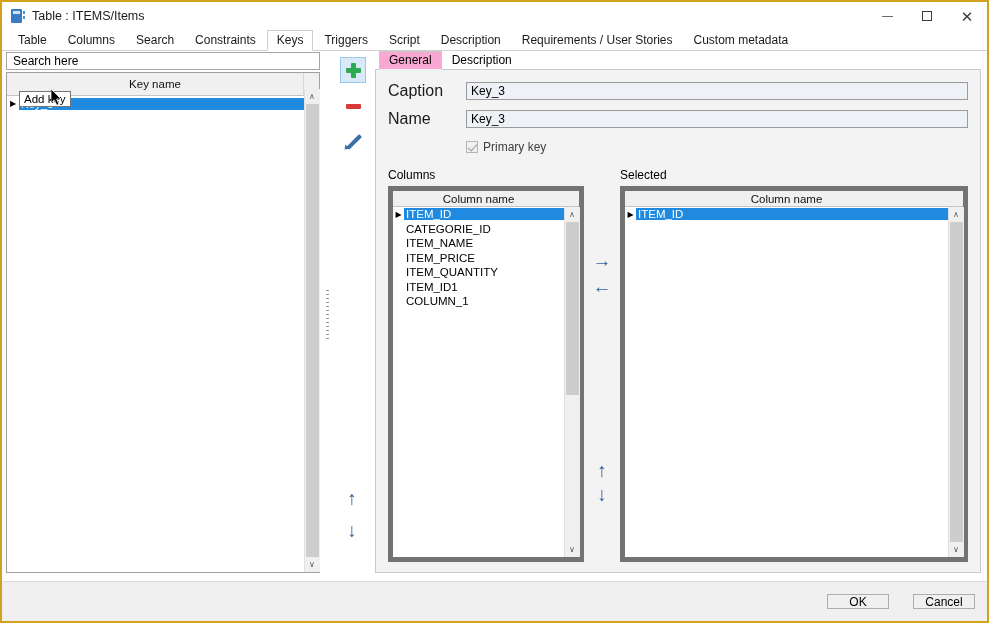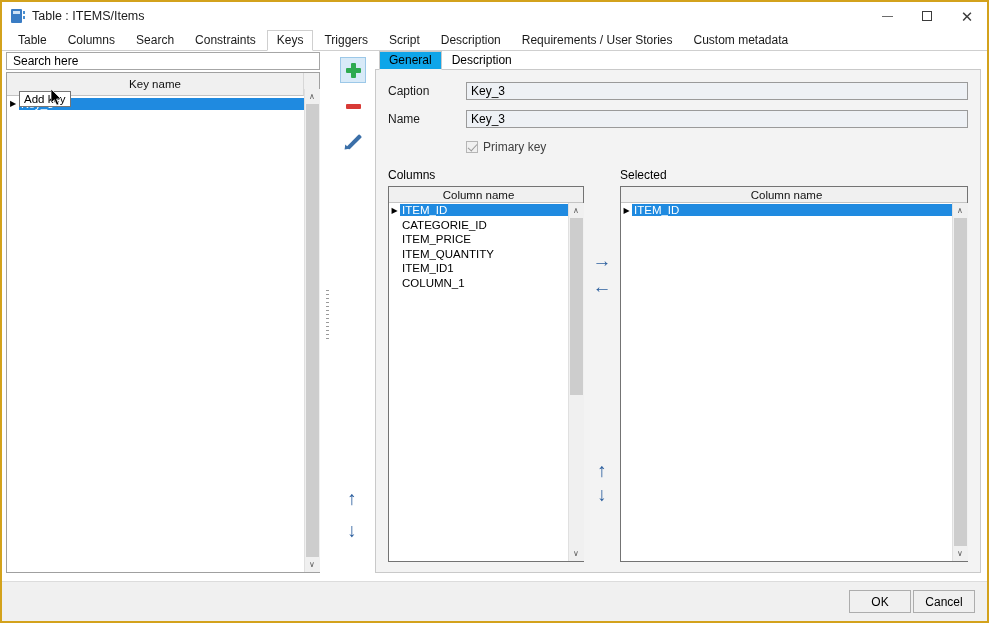--- a/index.html
+++ b/index.html
@@ -198,30 +198,30 @@
   .right-panel { flex:1; display:flex; flex-direction:column; position:relative; padding-right:6px; }
   .subtabstrip {
     height:18px; display:flex; align-items:flex-end;
     padding-left:4px; position:relative; z-index:3;
   }
   .subtab {
     font-size:12px; padding:1px 9px 2px 9px;
     border:1px solid transparent; position:relative; bottom:-1px;
   }
   .subtab.active {
-    border:1px solid #c9c9c9; border-bottom-color:#f3f3f3; background:#0ea5e9;
+    border:1px solid #c9c9c9; border-bottom-color:#f3f3f3; background:#f9a8d4;
   }
   .panel-box {
     flex:1; border:1px solid #c9c9c9; background:#f3f3f3;
     position:relative; margin-bottom:8px;
     display:flex; flex-direction:column;
     padding: 12px 12px 10px 12px;
   }
   .form-row { display:flex; align-items:center; margin-bottom:10px; }
-  .form-label { width:78px; font-size:12px; color:#1a1a1a; }
+  .form-label { width:78px; font-size:16px; color:#1a1a1a; }
   .form-input {
     flex:1; height:18px; border:1px solid #9a9a9a; background:#eef1f5;
     font-size:12px; padding-left:4px; display:flex; align-items:center;
     color:#000;
   }
   .chk-row { display:flex; align-items:center; margin: 2px 0 14px 78px; }
   .chkbox {
     width:12px; height:12px; border:1px solid #b5b5b5; background:#f0f0f0;
     margin-right:5px; position:relative;
   }
@@ -231,21 +231,21 @@
     transform: rotate(42deg);
   }
   .chk-label { font-size:12px; color:#404040; }
 
   .dual-header { display:flex; margin-bottom:4px; }
   .dual-header .h-left { width:196px; font-size:12px; }
   .dual-header .h-right { font-size:12px; }
 
   .dual-area { flex:1; display:flex; position:relative; }
   .listbox {
-    border:1px solid #737373; background:#ffffff;
+    border:5px solid #737373; background:#ffffff;
     display:flex; flex-direction:column; position:relative;
   }
   .listbox.left-list { width:196px; min-width:196px; }
   .listbox.right-list { flex:1; }
   .lb-headrow { display:flex; height:16px; }
   .lb-head {
     flex:1; background:#f0f0f0; border-bottom:1px solid #c4c4c4;
     font-size:11.5px; display:flex; align-items:center; justify-content:center; color:#111;
   }
   .lb-rows { flex:1; position:relative; overflow:hidden; }
@@ -268,23 +268,23 @@
   .t-bot2 { position:absolute; top:296px; }
 
   
   .footer {
     height:40px; min-height:40px; background:#f0f0f0;
     border-top:1px solid #dcdcdc;
     display:flex; align-items:center; justify-content:flex-end;
     padding-right:12px;
   }
   .btn {
-    width:62px; height:23px; background:#f0f0f0; border:1px solid #adadad;
+    width:62px; height:15px; background:#f0f0f0; border:1px solid #adadad;
     font-size:12px; display:flex; align-items:center; justify-content:center;
-    margin-left:2px; color:#000;
+    margin-left:24px; color:#000;
   }
 </style>
 </head>
 <body>
 
 <div class="window">
 
   <div class="titlebar">
     <div class="title-icon">
       <div class="sq"></div>
@@ -416,20 +416,24 @@
               <div class="lb-row selected">
                 <div class="lb-marker">▶</div>
                 <div class="lb-cell">ITEM_ID</div>
               </div>
               <div class="lb-row">
                 <div class="lb-marker"></div>
                 <div class="lb-cell">CATEGORIE_ID</div>
               </div>
               <div class="lb-row">
                 <div class="lb-marker"></div>
+                <div class="lb-cell">ITEM_NAME</div>
+              </div>
+              <div class="lb-row">
+                <div class="lb-marker"></div>
                 <div class="lb-cell">ITEM_PRICE</div>
               </div>
               <div class="lb-row">
                 <div class="lb-marker"></div>
                 <div class="lb-cell">ITEM_QUANTITY</div>
               </div>
               <div class="lb-row">
                 <div class="lb-marker"></div>
                 <div class="lb-cell">ITEM_ID1</div>
               </div>

